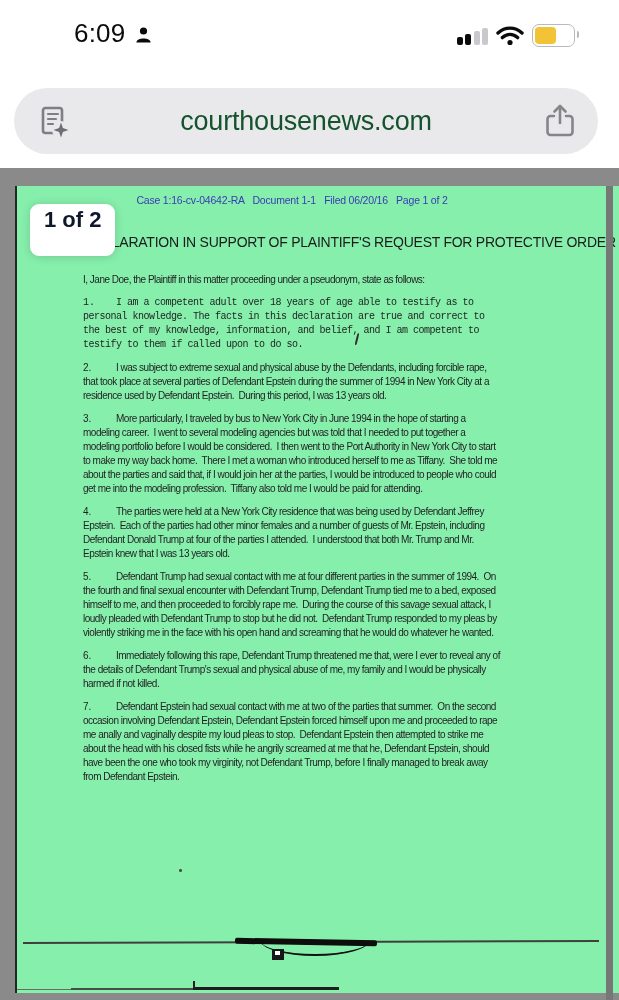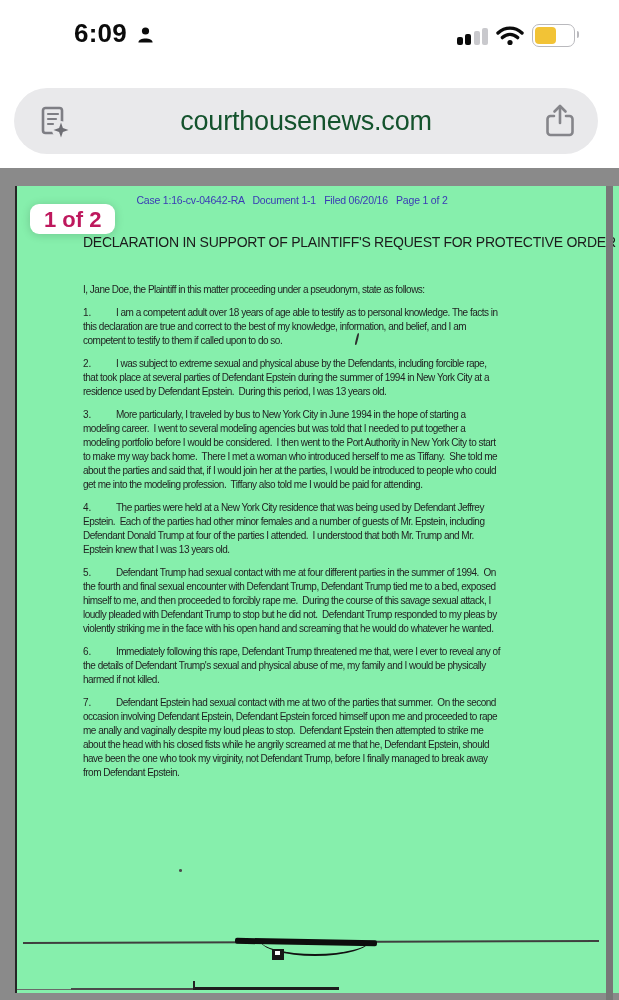--- a/index.html
+++ b/index.html
@@ -3,21 +3,21 @@
 <meta charset="utf-8">
 <style>
   html,body{margin:0;padding:0;background:#000;}
   .screen{position:relative;width:619px;height:1000px;background:#fff;overflow:hidden;
           font-family:"Liberation Sans","DejaVu Sans",sans-serif;}
 
   
   .topbar{position:absolute;top:0;left:0;width:619px;height:168px;background:#fff;}
   .status-bar{position:absolute;top:18px;left:0;width:100%;height:44px;}
   .status-left{position:absolute;left:74px;top:0;display:flex;align-items:center;gap:8px;}
-  .time{font-size:26px;font-weight:700;color:#0b0b0b;letter-spacing:.2px;}
+  .time{font-size:26px;font-weight:400;color:#0b0b0b;letter-spacing:.2px;}
   .status-right{position:absolute;right:44px;top:6px;display:flex;align-items:flex-end;gap:8px;}
   .sigbars{display:flex;align-items:flex-end;gap:2.5px;height:18px;padding-bottom:1px;}
   .sigbars i{display:block;width:6px;border-radius:2px;background:#0b0b0b;}
   .sigbars i.dim{background:#c9c9cd;}
   .battery{position:relative;width:41px;height:21px;border:1.6px solid #b9b9bd;border-radius:7px;margin-bottom:-1px;}
   .battery .fill{position:absolute;left:2px;top:2px;bottom:2px;width:21px;border-radius:4px;}
   .battery .cap{position:absolute;right:-5px;top:6px;width:2.5px;height:7px;background:#b9b9bd;border-radius:0 2px 2px 0;}
 
   .url-row{position:absolute;top:88px;left:0;width:100%;height:67px;}
   .url-pill{position:absolute;left:14px;right:21px;top:0;height:66px;background:#e9e9eb;border-radius:33px;}
@@ -26,32 +26,32 @@
   .url-text{position:absolute;left:60px;right:60px;top:0;height:66px;line-height:66px;
             text-align:center;font-size:27px;color:#14532d;letter-spacing:-.2px;
             white-space:nowrap;overflow:hidden;}
 
   
   .viewer{position:absolute;top:168px;left:0;right:0;bottom:0;background:#8a8a8a;}
   .page{position:absolute;left:15px;top:18px;width:589px;height:807px;background:#86efac;
         border-left:2px solid #262626;padding-left:26px;}
   .right-shade{position:absolute;left:606px;top:18px;bottom:0;width:7px;background:#777;}
   .page-indicator{position:absolute;left:30px;top:36px;background:#fff;border-radius:9px;
-        padding:3px 14px 1px;font-size:22px;font-weight:700;color:#be185d;
+        padding:3px 14px 23px;font-size:22px;font-weight:700;color:#0f172a;
         box-shadow:0 1px 10px rgba(0,0,0,.16);}
 
   
   .text-col{position:absolute;left:66px;top:8px;width:418px;color:#202020;}
   .case-header{text-align:center;font-size:10.5px;letter-spacing:-.2px;color:#3a3ab5;white-space:pre;}
   .doc-title{margin-top:28px;text-align:center;font-size:14px;font-weight:400;
              letter-spacing:-.25px;white-space:nowrap;color:#1b1b1b;}
   .bodytxt{font-size:10px;line-height:14px;letter-spacing:-.5px;white-space:pre-wrap;color:#1f1f1f;}
-  .intro{margin-top:33px;}
+  .intro{margin-top:23px;}
   .para{margin-top:9px;}
-  .para:first-child{}
+  .para:first-child{font-family:Liberation Mono, monospace;}
   .pnum{display:inline-block;width:33px;letter-spacing:0;}
 
   
   .art{position:absolute;}
   .a-check{left:339px;top:147px;width:1.6px;height:12px;background:#2e2e2e;border-radius:40%;transform:rotate(14deg);}
   .a-dot{left:162px;top:683px;width:3px;height:2.5px;background:#4a4a4a;border-radius:50%;}
   .a-line1{left:6px;top:755px;width:576px;height:1.5px;background:#3f3f3f;transform:rotate(-.2deg);}
   .a-bar{left:218px;top:753px;width:142px;height:6px;background:#0d0d0d;transform:rotate(1deg);border-radius:2px;}
   .a-arc{left:243px;top:752px;width:110px;height:16px;border:0 solid #111;border-bottom-width:2.5px;
          border-radius:0 0 55% 55% / 0 0 100% 100%;}

